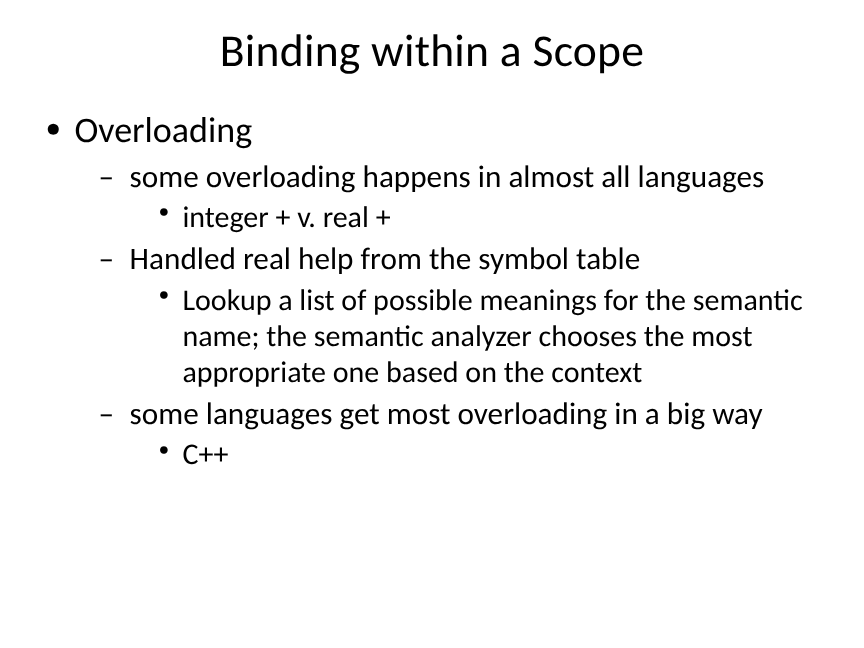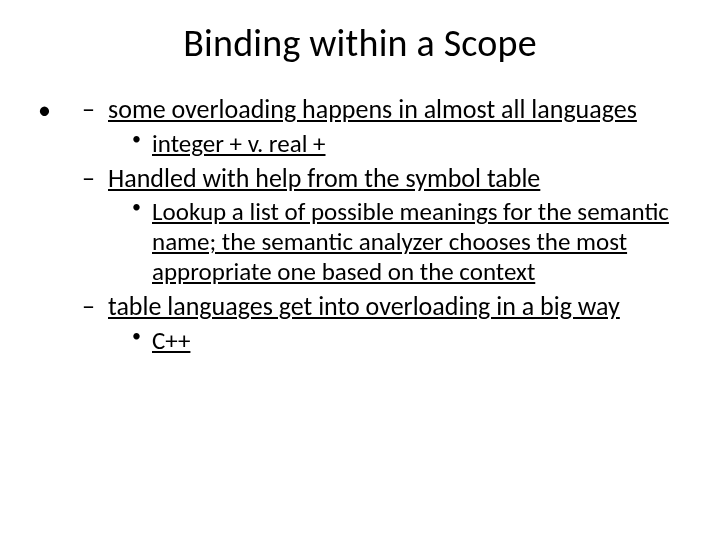--- a/index.html
+++ b/index.html
@@ -47,21 +47,20 @@
     top: 0;
     font-size: 26px;
   }
   .l2 > li {
     font-size: 26px;
     line-height: 1.22;
     padding-left: 28px;
     position: relative;
     margin-top: 4px;
     margin-left: 18px;
-    text-decoration: underline;
   }
   .l2 > li::before {
     content: "–";
     position: absolute;
     left: 2px;
     top: 0;
   }
   .l3 > li {
     font-size: 25px;
     line-height: 1.2;
@@ -79,39 +78,40 @@
   }
 </style>
 </head>
 <body>
 
 <div class="slide">
   <div class="title">Binding within a Scope</div>
   <div class="body">
     <ul class="l1">
       <li>
+        <span>Overloading</span>
         <ul class="l2">
           <li>
             <span>some overloading happens in almost all languages</span>
             <ul class="l3">
               <li>
                 <span>integer + v. real +</span>
               </li>
             </ul>
           </li>
           <li>
-            <span>Handled with help from the symbol table</span>
+            <span>Handled real help from the symbol table</span>
             <ul class="l3">
               <li>
                 <span>Lookup a list of possible meanings for the semantic name; the semantic analyzer chooses the most appropriate one based on the context</span>
               </li>
             </ul>
           </li>
           <li>
-            <span>table languages get into overloading in a big way</span>
+            <span>some languages get most overloading in a big way</span>
             <ul class="l3">
               <li>
                 <span>C++</span>
               </li>
             </ul>
           </li>
         </ul>
       </li>
     </ul>
   </div>

